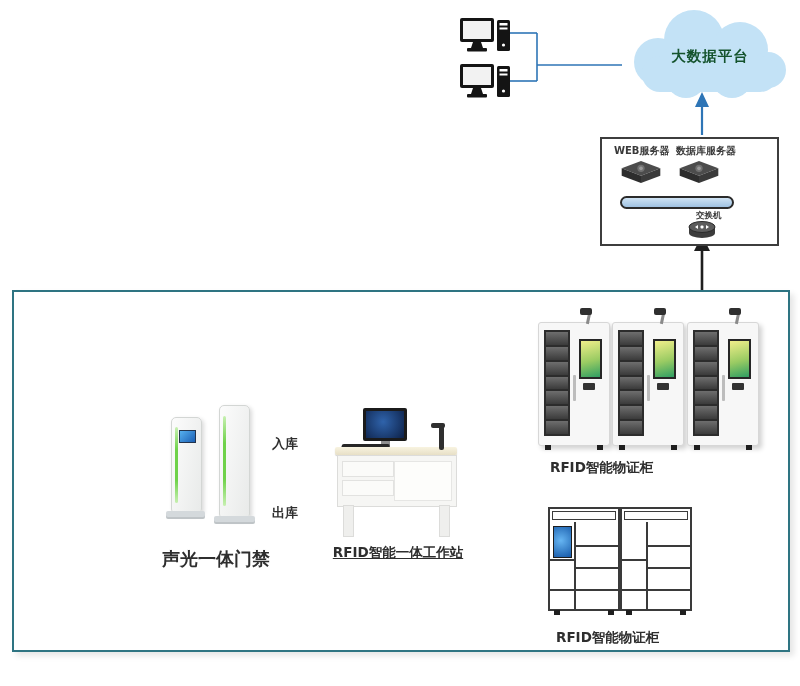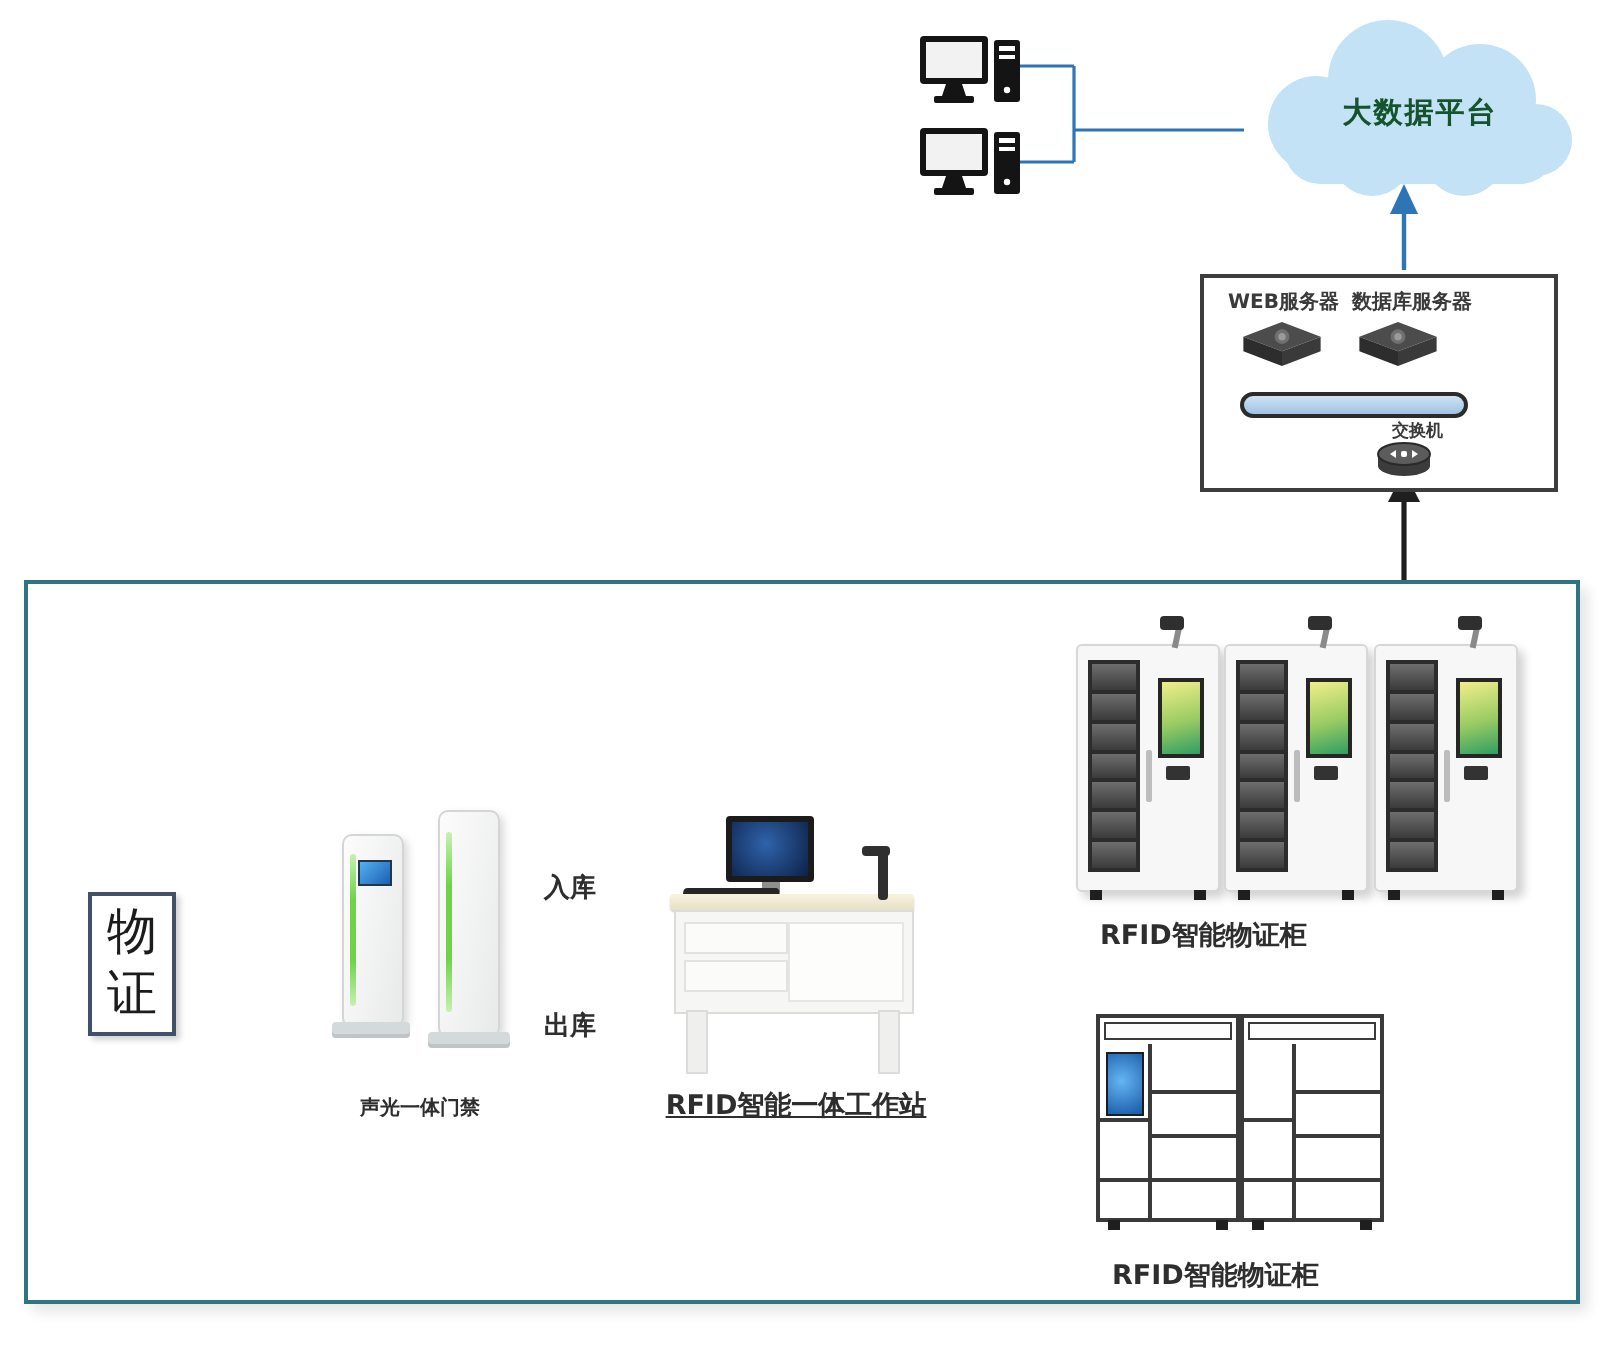--- a/index.html
+++ b/index.html
@@ -178,32 +178,31 @@
       <g fill="#ffffff">
         <polygon points="7,7 10,5 10,9"></polygon>
         <polygon points="21,7 18,5 18,9"></polygon>
         <rect x="12.5" y="5.5" width="3" height="3" rx="1"></rect>
       </g>
     </svg>
   </div>
 
   <div class="boundary"></div>
 
-  <div class="evidence-box">物证</div>
 
   <div class="gate" style="left:171px;top:417px;width:29px;height:95px;">
     <div class="led"></div>
     <div class="screen"></div>
   </div>
   <div class="gate-base" style="left:166px;top:511px;width:39px;"></div>
   <div class="gate" style="left:219px;top:405px;width:29px;height:112px;">
     <div class="led"></div>
   </div>
   <div class="gate-base" style="left:214px;top:516px;width:41px;"></div>
-  <div class="lbl" style="left:162px;top:547px;width:96px;text-align:center;font-size:10px;">声光一体门禁</div>
+  <div class="lbl" style="left:162px;top:547px;width:96px;text-align:center;font-size:18px;">声光一体门禁</div>
 
   <div class="lbl" style="left:272px;top:435px;font-size:13px;">入库</div>
   <div class="lbl" style="left:272px;top:504px;font-size:13px;">出库</div>
 
   <div class="desk">
     <div class="monitor">
         <div class="scr"></div>
       </div>
     <div class="neck"></div>
     <div class="pad"></div>

